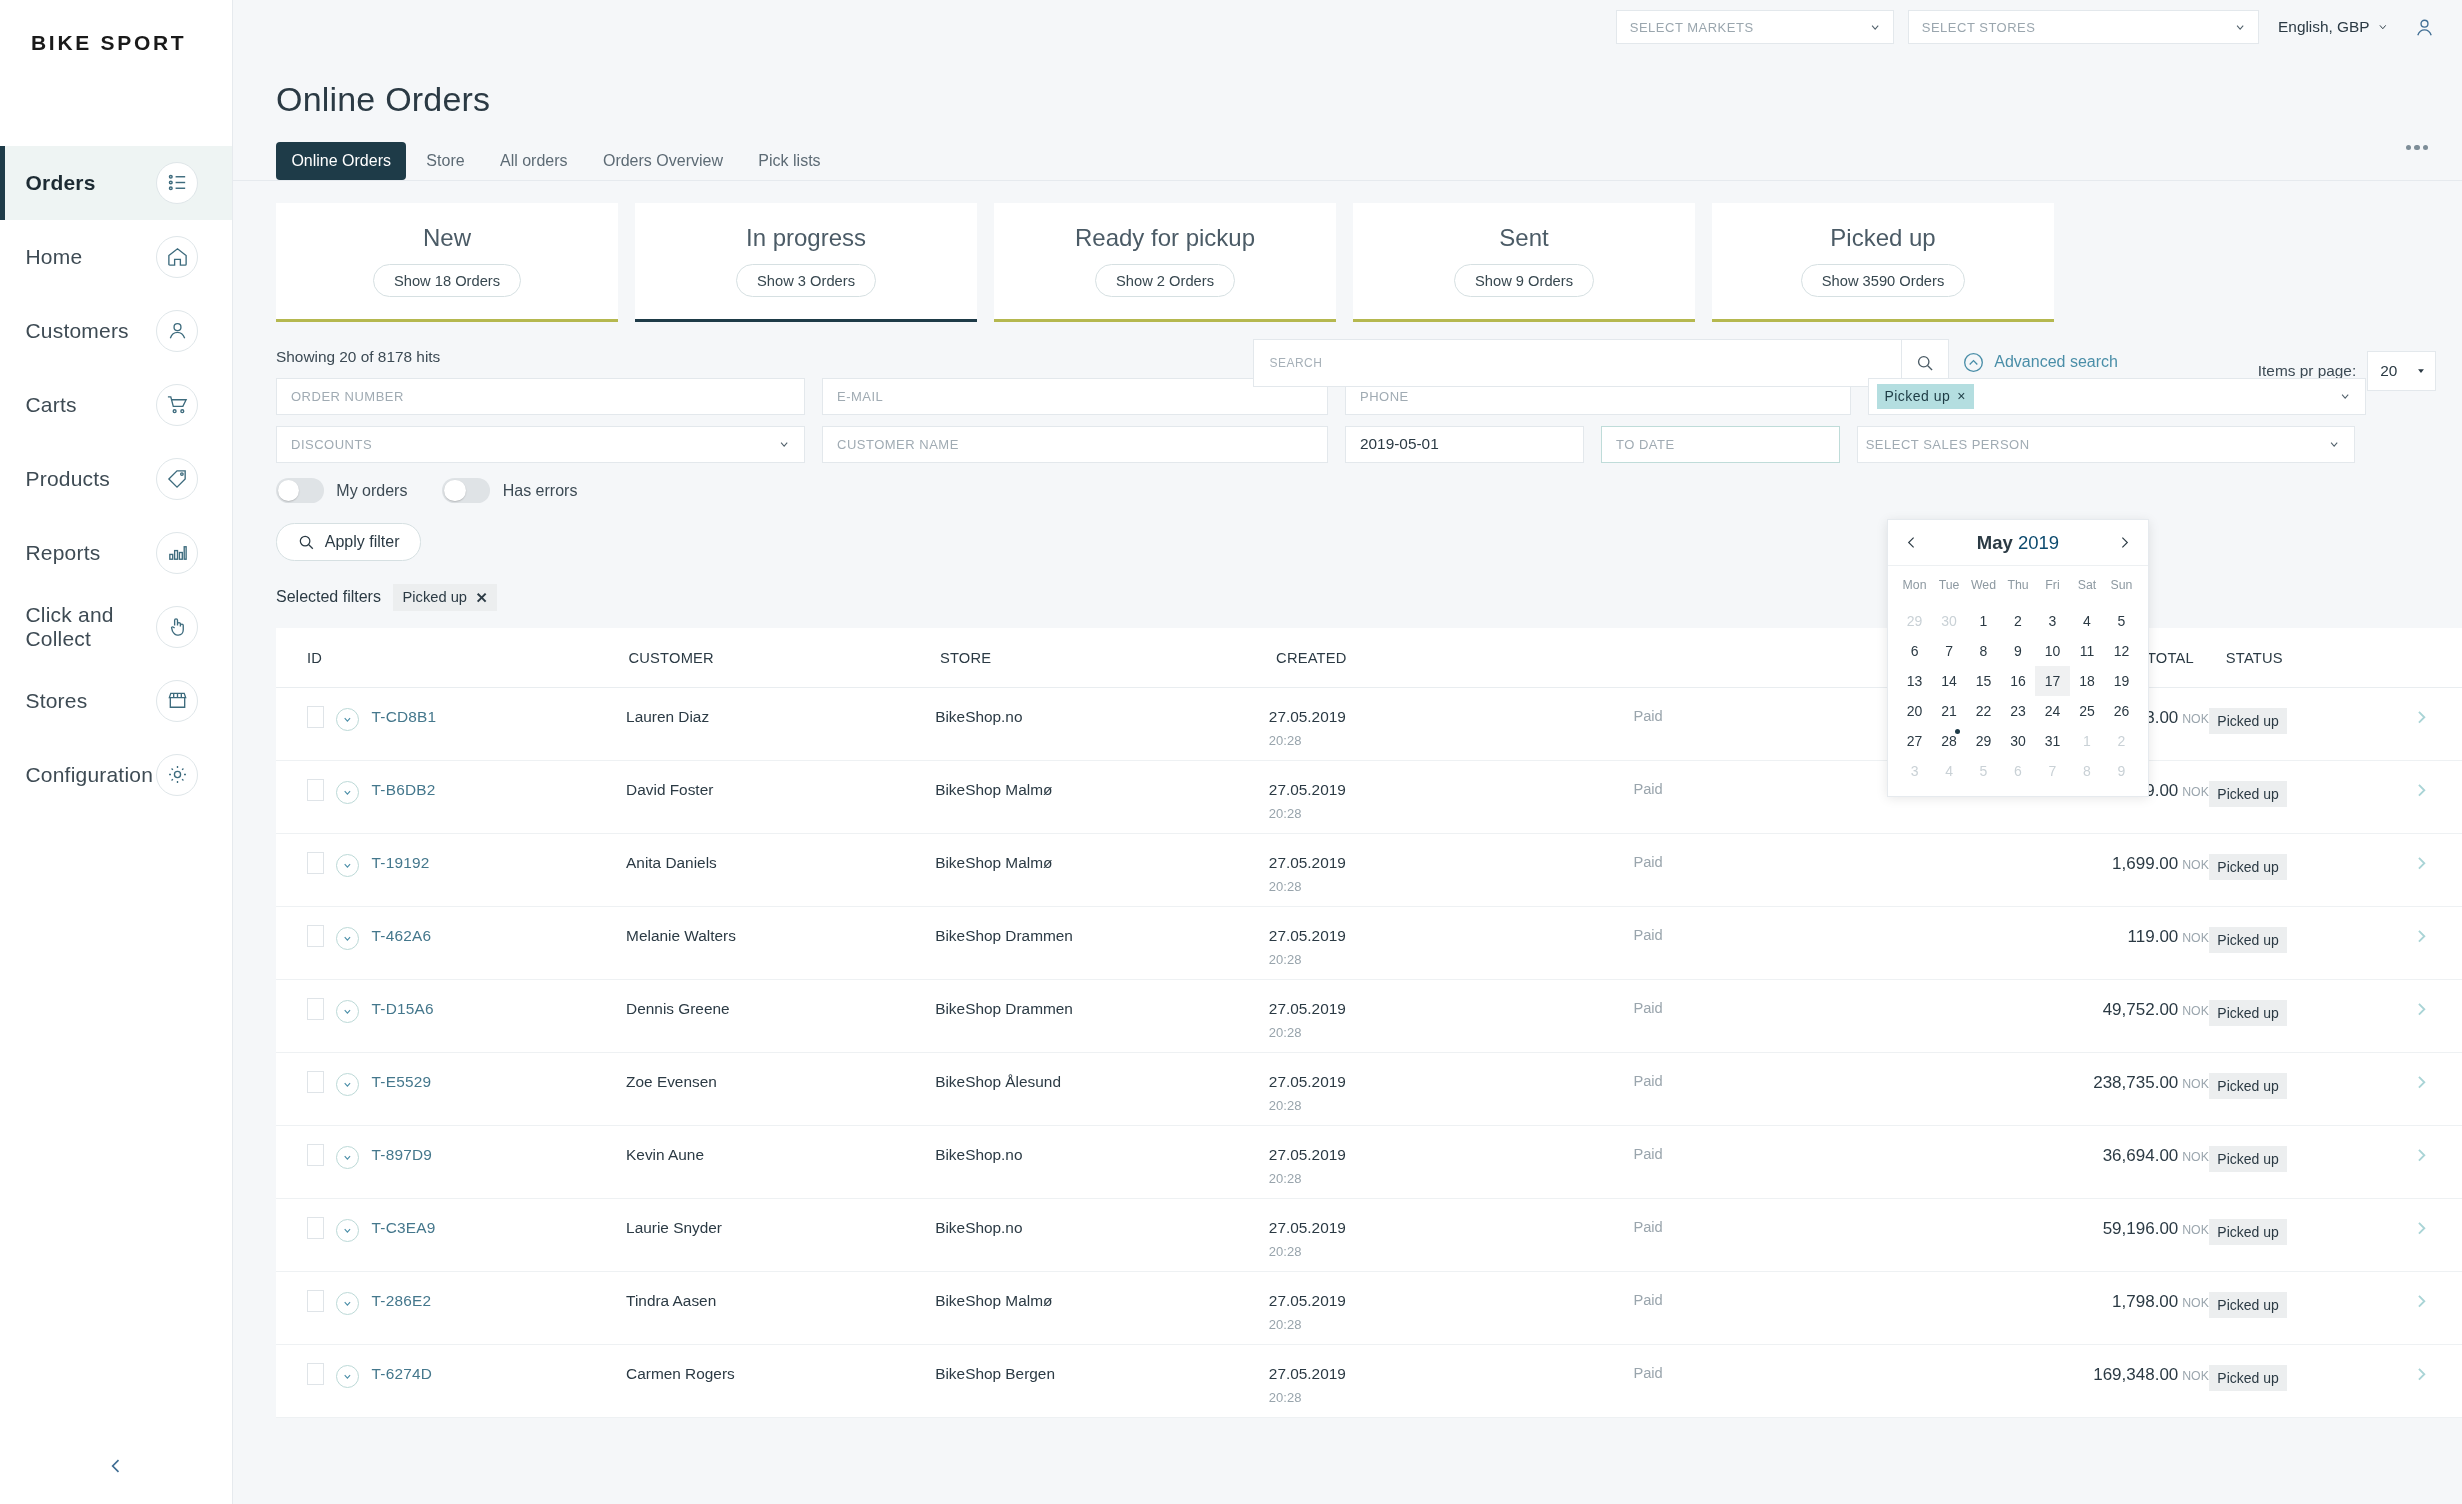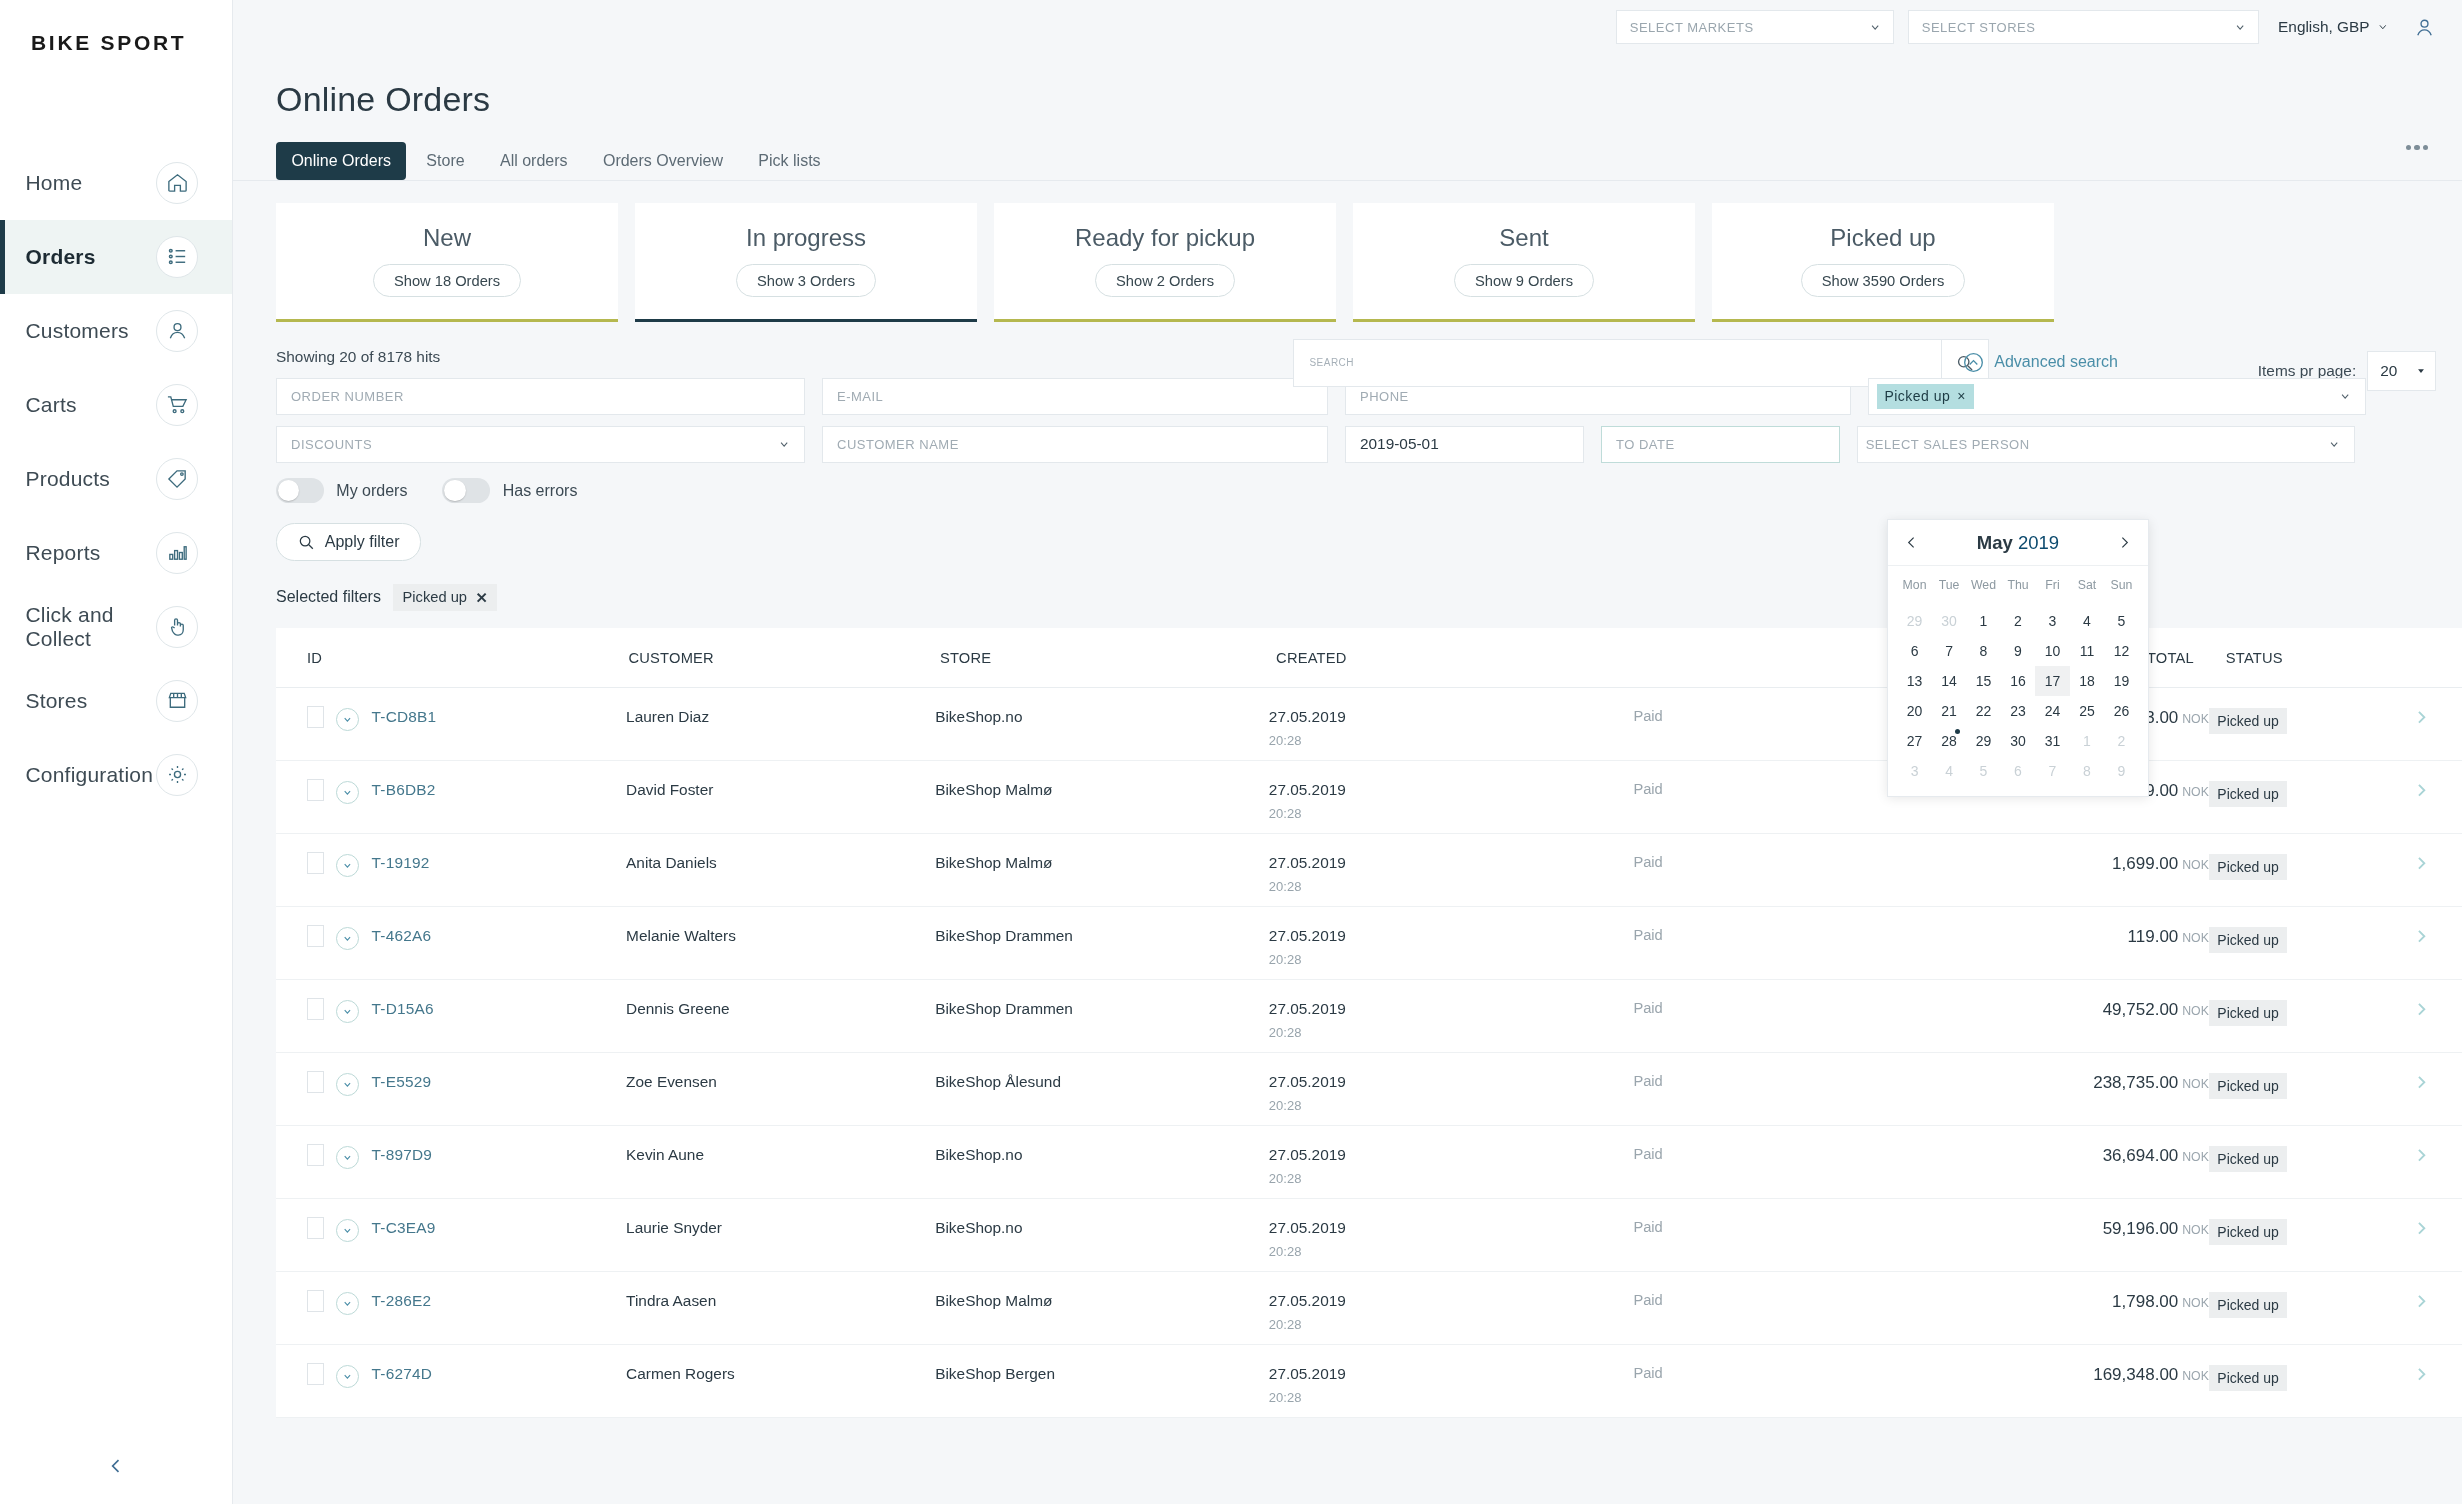--- a/index.html
+++ b/index.html
@@ -144,24 +144,23 @@
   }
   .hits { font-size: 15.4px; color: #3c4a54; }
   .search-box {
     position: absolute; left: 1020px; top: 17px;
     display: flex;
   }
   .search-input {
     width: 648px; height: 48px;
     border: 0.8px solid #e3e8ec; border-right: none;
     background: #fff; padding: 0 15.4px;
-    font-size: 10px; color: #8e9aa3; letter-spacing: 0.5px;
+    font-size: 12px; color: #8e9aa3; letter-spacing: 0.5px;
     outline: none;
     font-family: "Liberation Sans", sans-serif;
-    margin-left: 40px;
   }
   .search-input::placeholder { color: #a6b0b8; letter-spacing: 0.5px; }
   .search-btn {
     width: 48px; height: 48px;
     border: 0.8px solid #e3e8ec; background: #fff;
     display: flex; align-items: center; justify-content: center;
     cursor: pointer;
   }
   .adv-search {
     position: absolute; left: 1729px; top: 29px;
@@ -337,39 +336,39 @@
 
 <div class="app">
 
   <aside class="sidebar">
     <div class="brand">
       <div class="brand-text">BIKE SPORT</div>
     </div>
 
     <nav class="nav">
 
-      <div class="nav-item">
-        <span class="label">Home</span>
-        <span class="nav-icon">
-          <svg width="23" height="23" viewBox="0 0 24 24" fill="none" stroke="#3d6b7d" stroke-width="1.4">
-            <path d="M3 11l9-7 9 7v9a1 1 0 0 1-1 1h-5v-6H9v6H4a1 1 0 0 1-1-1z"></path>
-          </svg>
-        </span>
-      </div>
-
       <div class="nav-item active">
         <span class="label">Orders</span>
         <span class="nav-icon">
           <svg width="23" height="23" viewBox="0 0 24 24" fill="none" stroke="#3d6b7d" stroke-width="1.5">
             <circle cx="5" cy="6" r="1.4"></circle>
               <circle cx="5" cy="12" r="1.4"></circle>
               <circle cx="5" cy="18" r="1.4"></circle>
             <line x1="10" y1="6" x2="20" y2="6"></line>
               <line x1="10" y1="12" x2="20" y2="12"></line>
               <line x1="10" y1="18" x2="20" y2="18"></line>
+          </svg>
+        </span>
+      </div>
+
+      <div class="nav-item">
+        <span class="label">Home</span>
+        <span class="nav-icon">
+          <svg width="23" height="23" viewBox="0 0 24 24" fill="none" stroke="#3d6b7d" stroke-width="1.4">
+            <path d="M3 11l9-7 9 7v9a1 1 0 0 1-1 1h-5v-6H9v6H4a1 1 0 0 1-1-1z"></path>
           </svg>
         </span>
       </div>
 
       <div class="nav-item">
         <span class="label">Customers</span>
         <span class="nav-icon">
           <svg width="23" height="23" viewBox="0 0 24 24" fill="none" stroke="#3d6b7d" stroke-width="1.4">
             <circle cx="12" cy="8.5" r="3.6"></circle>
               <path d="M4.5 20c1.4-4 4.2-6 7.5-6s5.9 2 7.5 6"></path>

